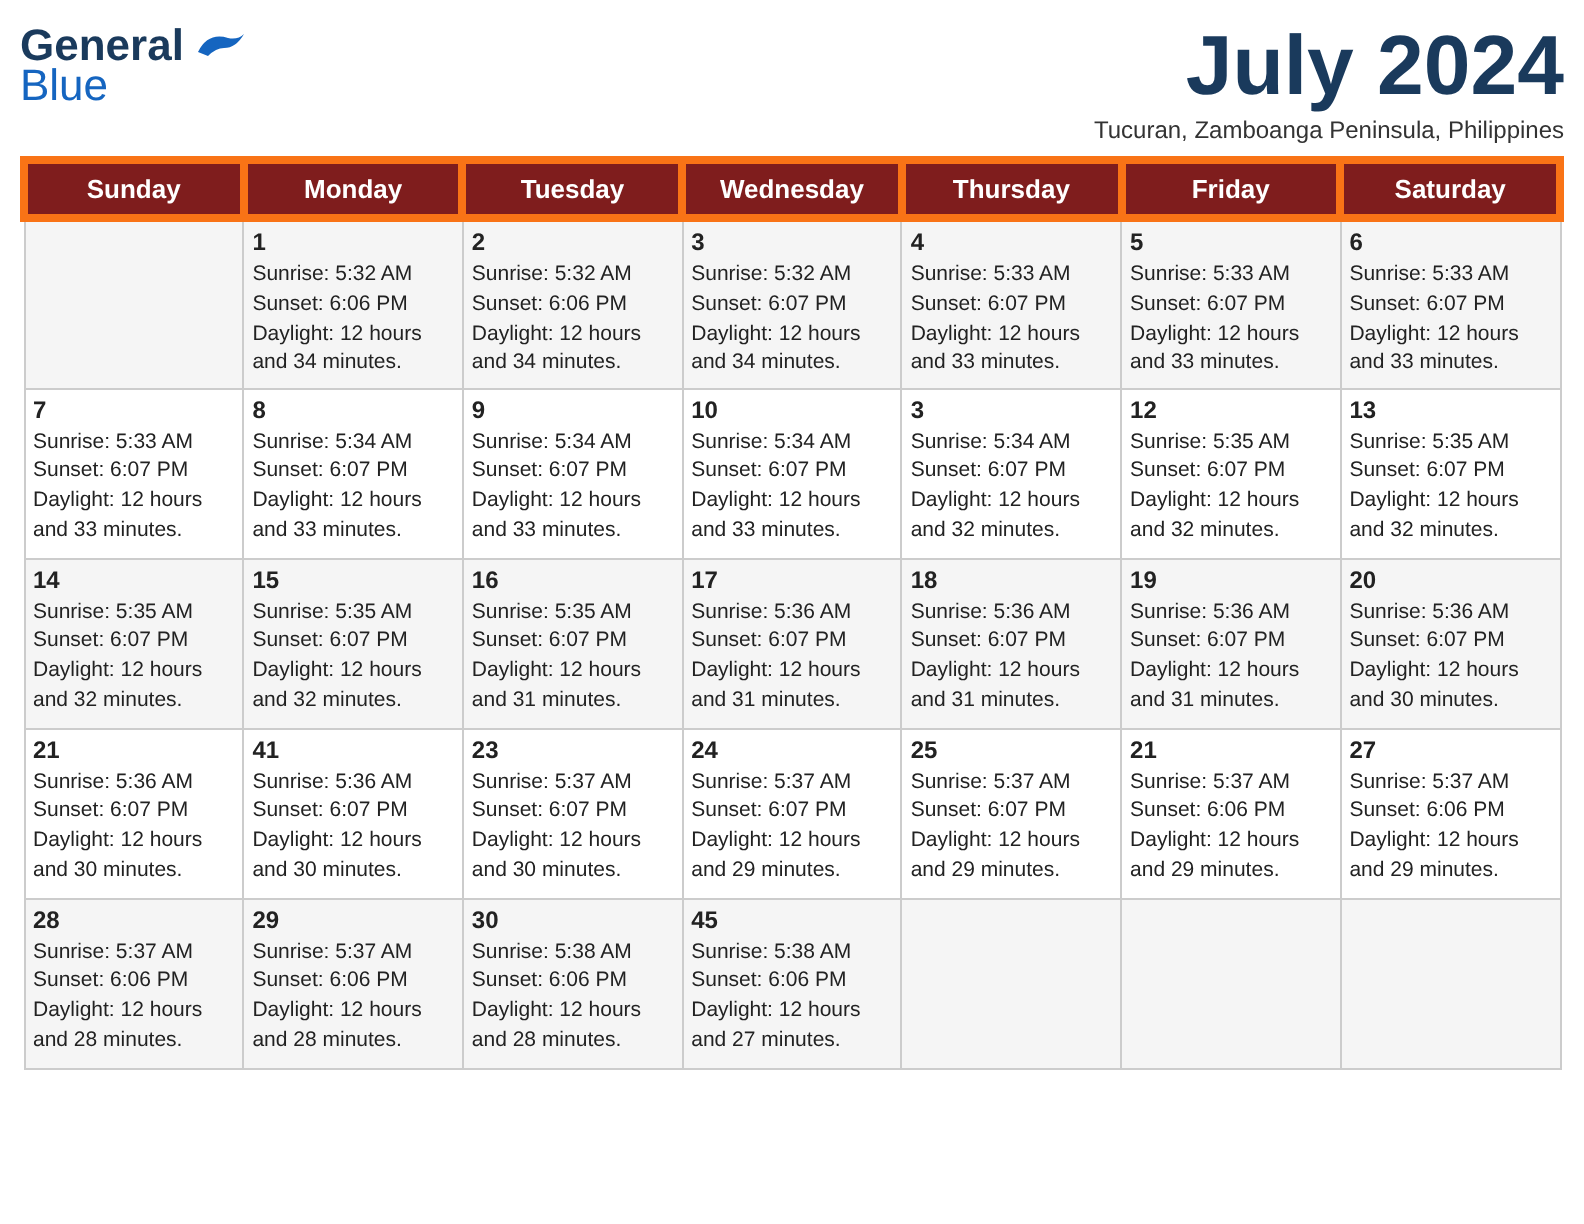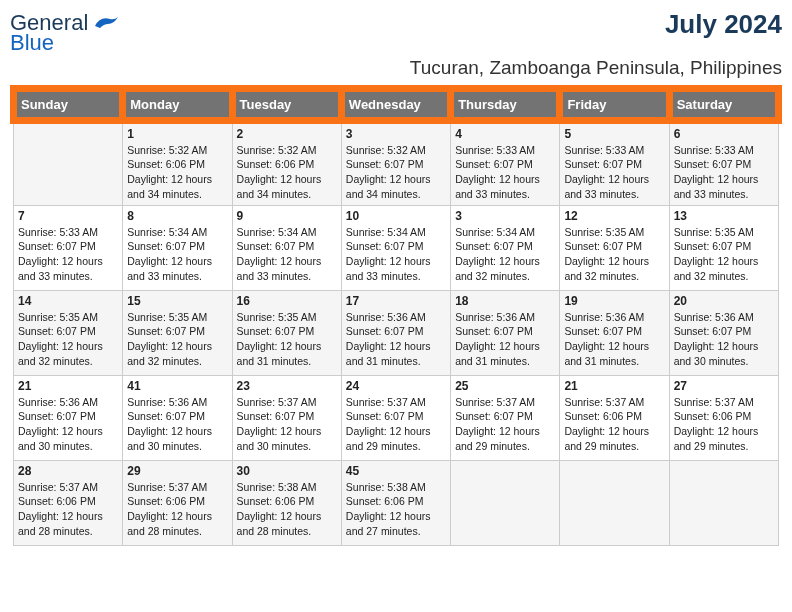--- a/index.html
+++ b/index.html
@@ -22,43 +22,43 @@
       align-items: flex-start;
     }
     .logo-row {
       display: flex;
       align-items: center;
     }
     .title-area {
       text-align: right;
     }
     .month-year {
-      font-size: 26px;
+      font-size: 42px;
       font-weight: bold;
       color: #1a3a5c;
       line-height: 1.1;
     }
     .location {
-      font-size: 19px;
+      font-size: 12px;
       color: #333;
-      margin-top: 18px;
+      margin-top: 2px;
     }
     table {
       width: 100%;
       border-collapse: collapse;
       table-layout: fixed;
     }
     thead tr th {
-      background-color: #737373;
+      background-color: #7f1d1d;
       color: #fff;
       font-size: 13px;
       font-weight: bold;
       padding: 5px 4px;
-      text-align: left;
-      border: 7px solid #f97316;
+      text-align: center;
+      border: 4px solid #f97316;
     }
     tbody tr td {
       border: 1px solid #ccc;
       vertical-align: top;
       padding: 3px 4px;
       font-size: 10.5px;
       color: #222;
       height: 85px;
     }
     tbody tr:nth-child(odd) td {
@@ -77,21 +77,21 @@
       line-height: 1.4;
       font-size: 10.5px;
     }
   </style>
 </head>
 <body>
 
 <div class="header-area">
   <div class="logo">
     <div class="logo-row">
-      <span style="font-size:22px;font-weight:normal;color:#1a3a5c;">General</span>
+      <span style="font-size:22px;font-weight:bold;color:#1a3a5c;">General</span>
       <svg width="30" height="20" viewBox="0 0 30 20" style="margin-left:2px;margin-top:2px;">
         <path d="M5,12 Q10,2 20,5 Q25,6 28,3 Q24,10 18,10 Q14,10 10,14 Z" fill="#1565c0"></path>
       </svg>
     </div>
     <span style="font-size:22px;font-weight:normal;color:#1565c0;margin-top:-6px;">Blue</span>
   </div>
   <div class="title-area">
     <div class="month-year">July 2024</div>
     <div class="location">Tucuran, Zamboanga Peninsula, Philippines</div>
   </div>

